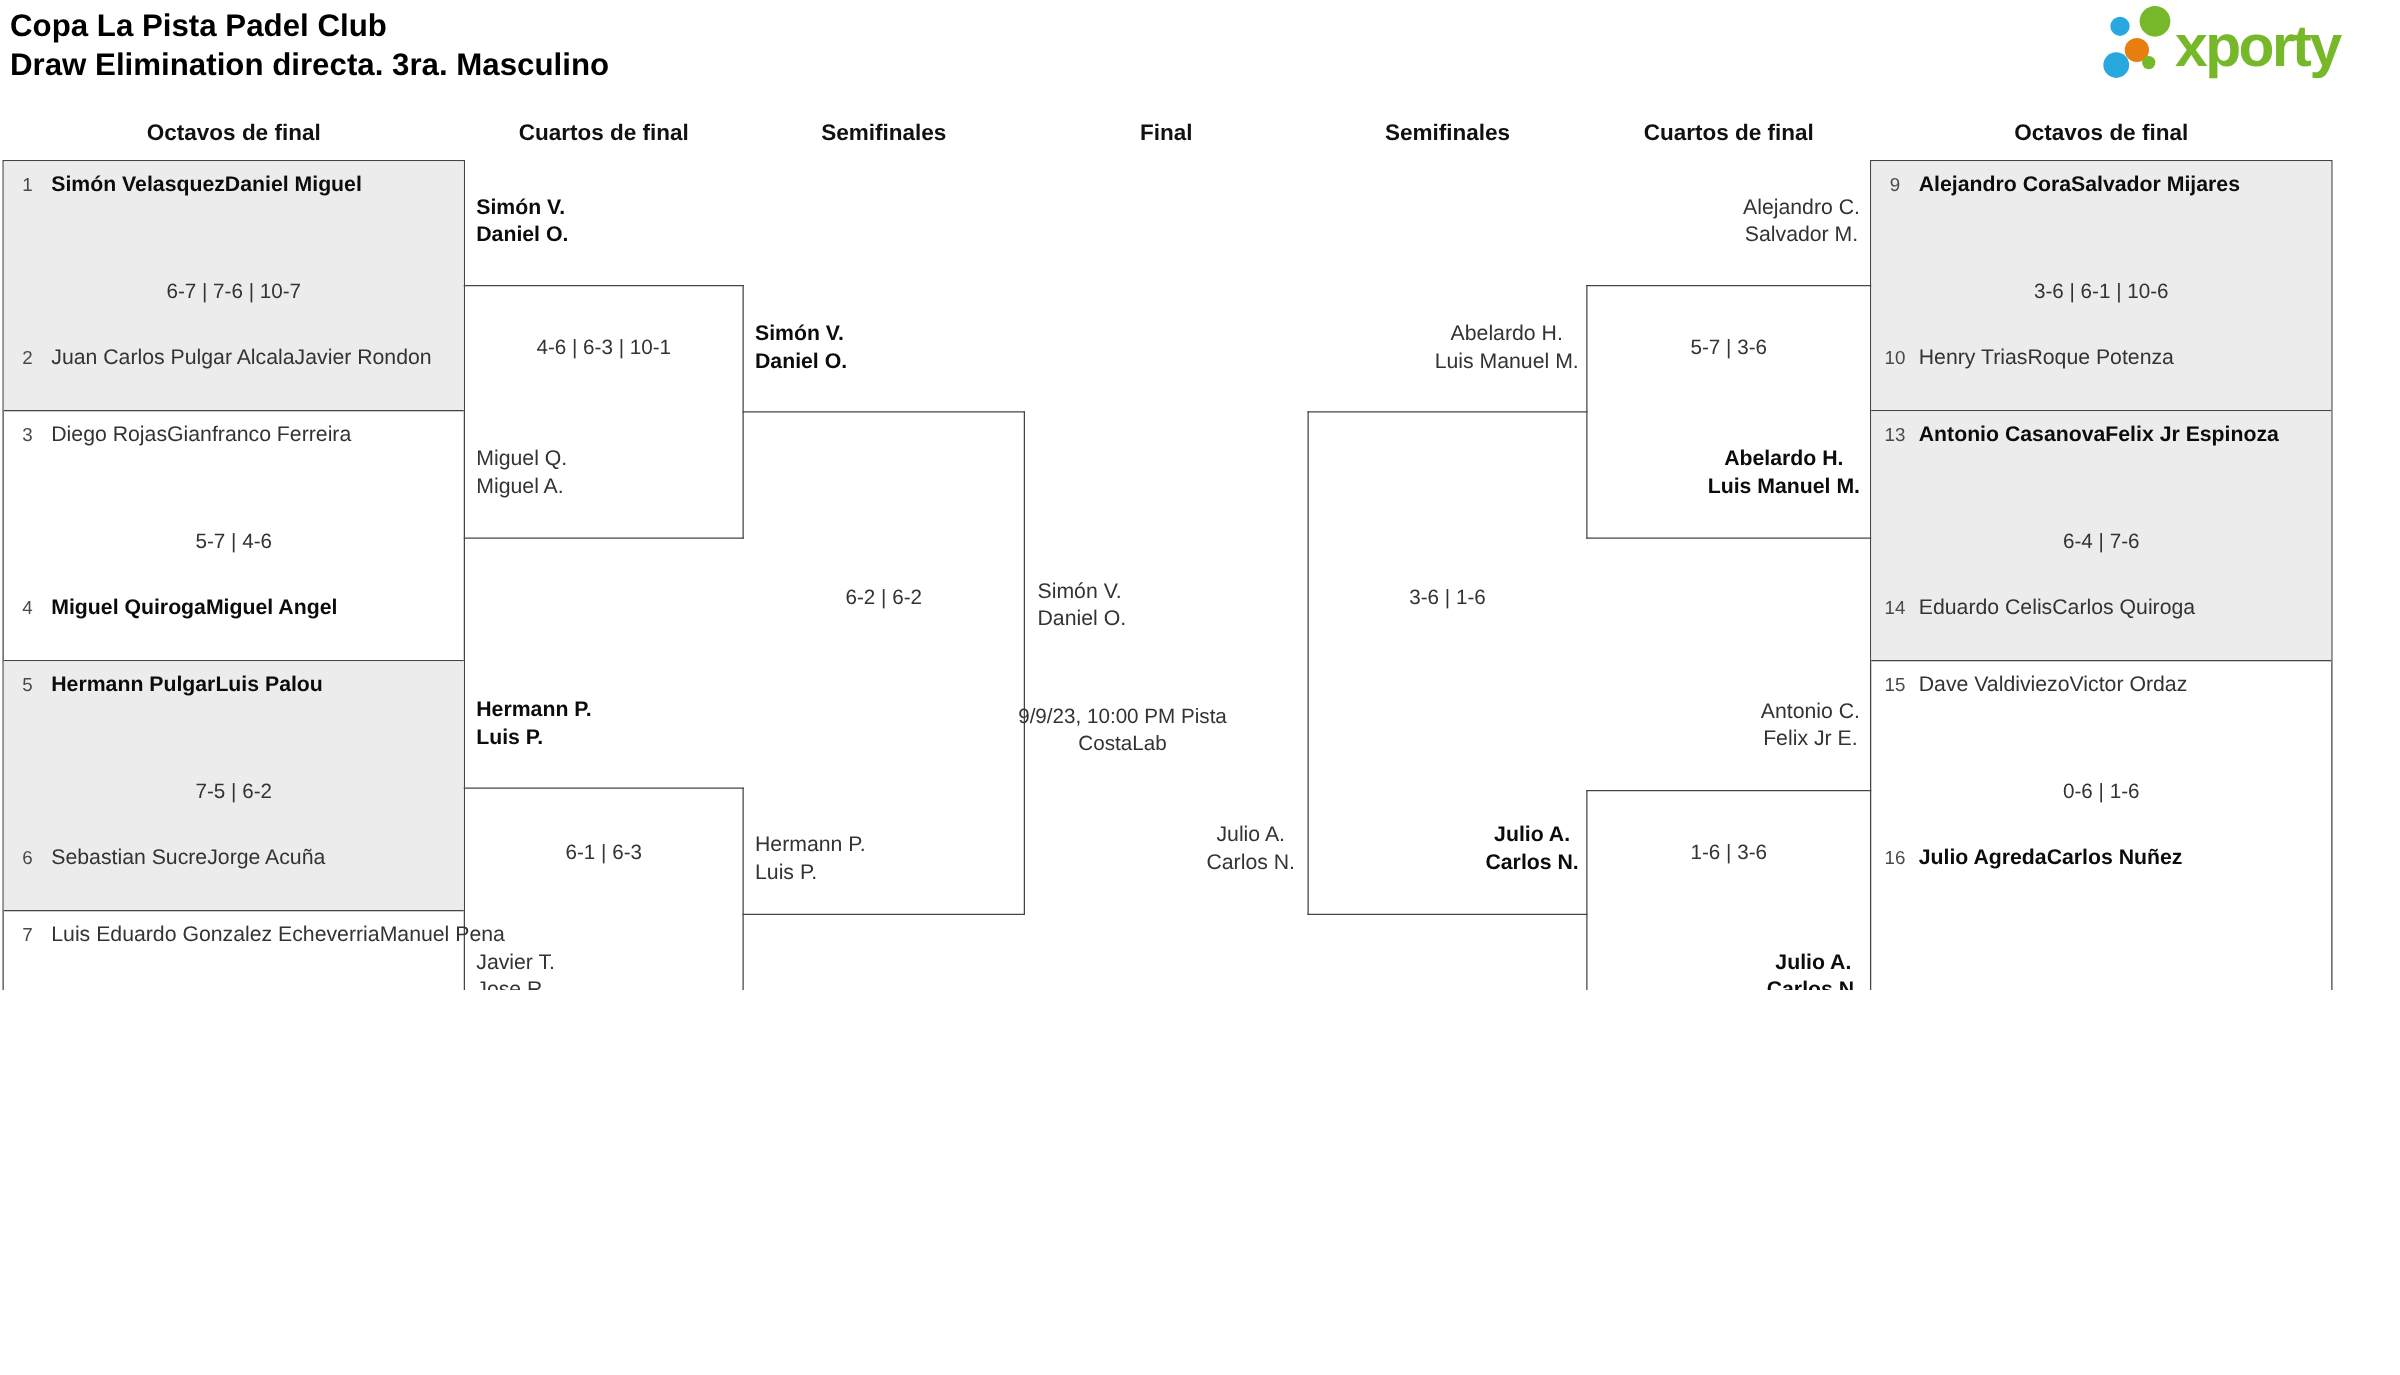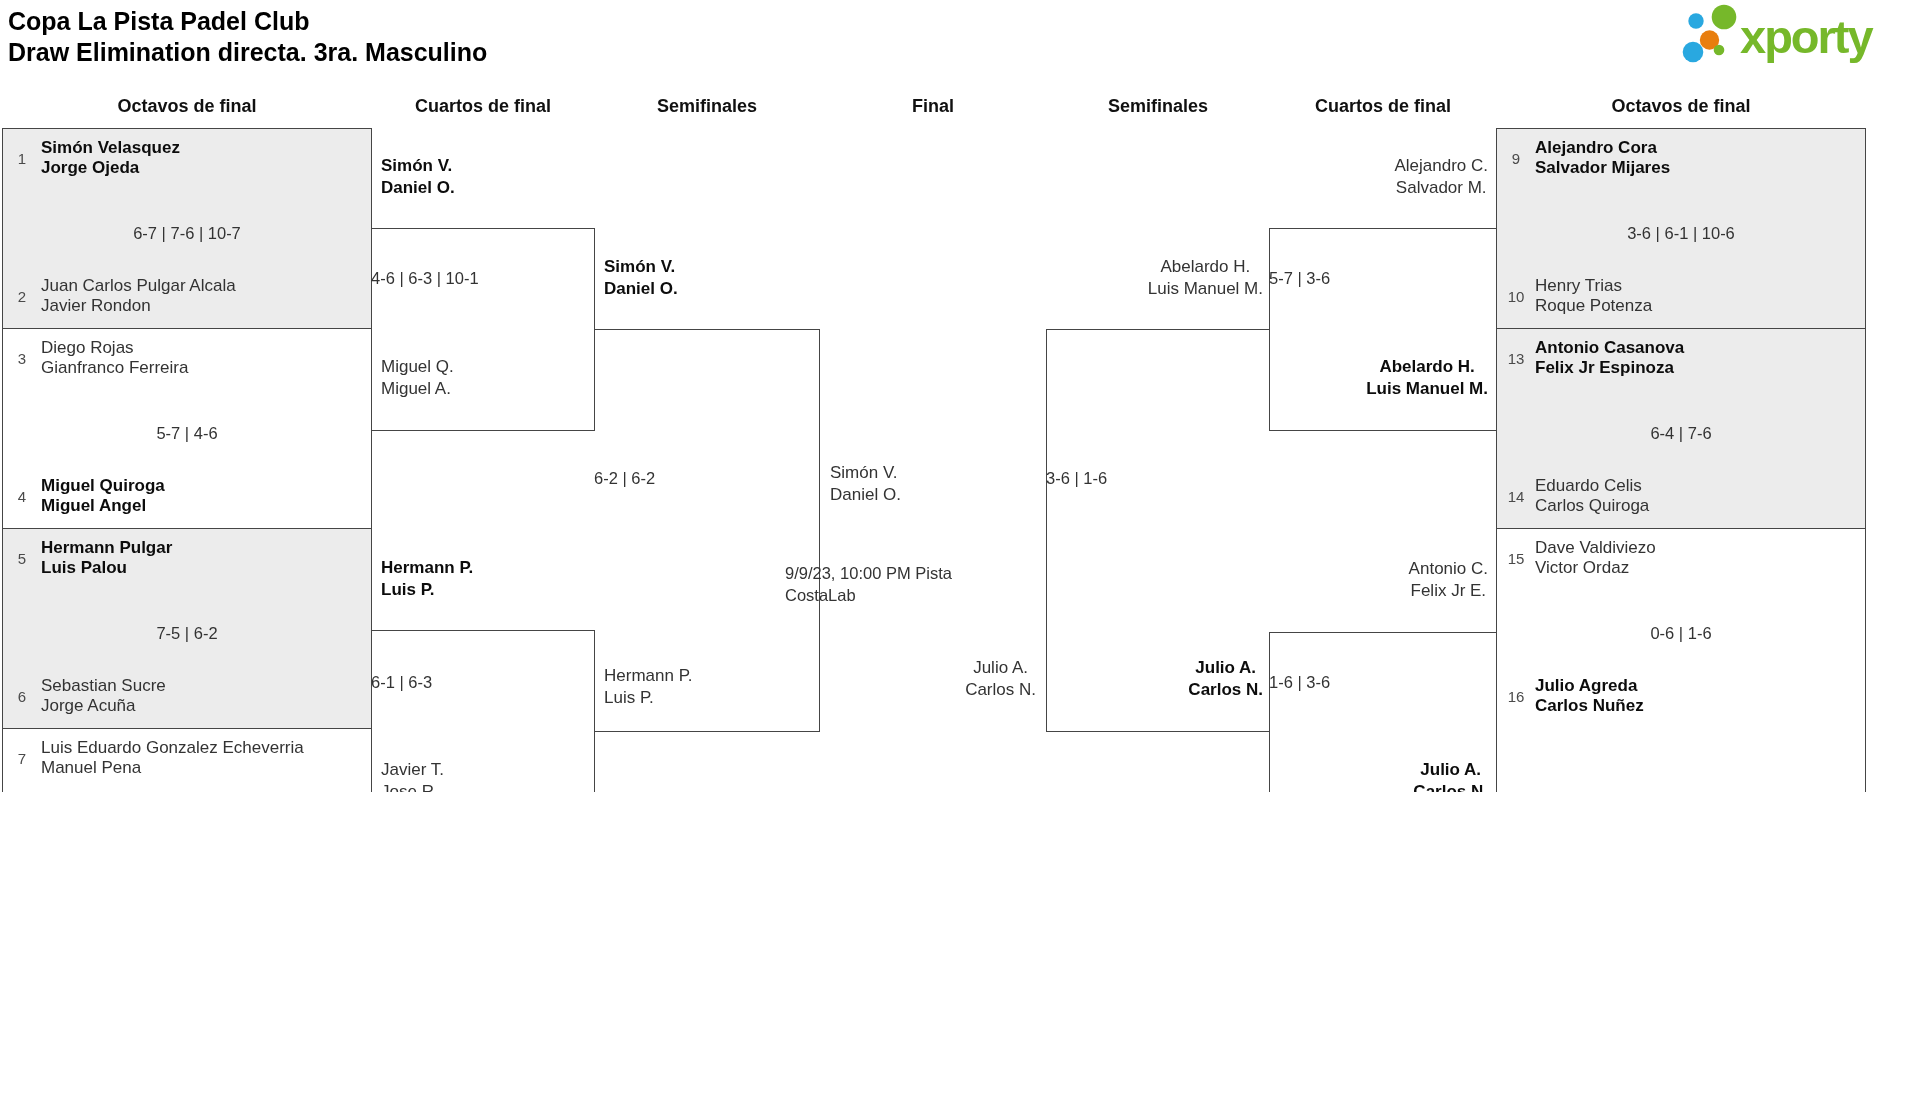--- a/index.html
+++ b/index.html
@@ -24,32 +24,32 @@
   .hdr{position:absolute;top:96px;font-size:18px;font-weight:600;text-align:center;color:#111}
 
   .oct{position:absolute;top:128px;width:370px;height:802px;border:1px solid var(--line);background:#fff}
   .match{position:relative;height:200px}
   .match.b{border-bottom:1px solid var(--line)}
   .match.shaded{background:var(--shade)}
   .team{position:absolute;left:8px;display:flex;align-items:center;gap:8px;max-width:350px}
   .team.ta{top:9px}
   .team.tb{top:147px}
   .seed{min-width:22px;text-align:center;font-size:15px;color:#4a4a4a}
-  .names{display:flex;flex-direction:column;font-size:17px;line-height:20px;color:#333;white-space:nowrap}
+  .names{display:flex;font-size:17px;line-height:20px;color:#333;white-space:nowrap}
   .names.bold,.pair.bold{font-weight:700;color:#0c0c0c}
   .score{position:absolute;top:95px;left:0;width:100%;text-align:center;font-size:16.5px;color:#333}
 
   .box{position:absolute;border:1px solid var(--line)}
   .nl{border-left:none}
   .nr{border-right:none}
 
   .pair{position:absolute;font-size:17px;line-height:21.5px;color:#333;white-space:nowrap}
   .pair.r{text-align:center}
   .ln{display:block}
-  .sline{position:absolute;text-align:left;font-size:16.5px;color:#333}
+  .sline{position:absolute;text-align:center;font-size:16.5px;color:#333}
 </style>
 </head>
 <body>
 
 <div class="canvas">
 
   <div class="title">
     <div>Copa La Pista Padel Club</div>
     <div>Draw Elimination directa. 3ra. Masculino</div>
   </div>
@@ -72,21 +72,21 @@
   <div class="hdr" style="left:1046px;width:224px">Semifinales</div>
   <div class="hdr" style="left:1269px;width:228px">Cuartos de final</div>
   <div class="hdr" style="left:1496px;width:370px">Octavos de final</div>
 
   <div class="oct" style="left:2px">
     <div class="match shaded b">
       <div class="team ta">
         <span class="seed">1</span>
         <span class="names bold">
           <span class="ln">Simón Velasquez</span>
-          <span class="ln">Jorge Ojeda</span>
+          <span class="ln">Daniel Miguel</span>
         </span>
       </div>
       <div class="score">6-7 | 7-6 | 10-7</div>
       <div class="team tb">
         <span class="seed">2</span>
         <span class="names">
           <span class="ln">Juan Carlos Pulgar Alcala</span>
           <span class="ln">Javier Rondon</span>
         </span>
       </div>

